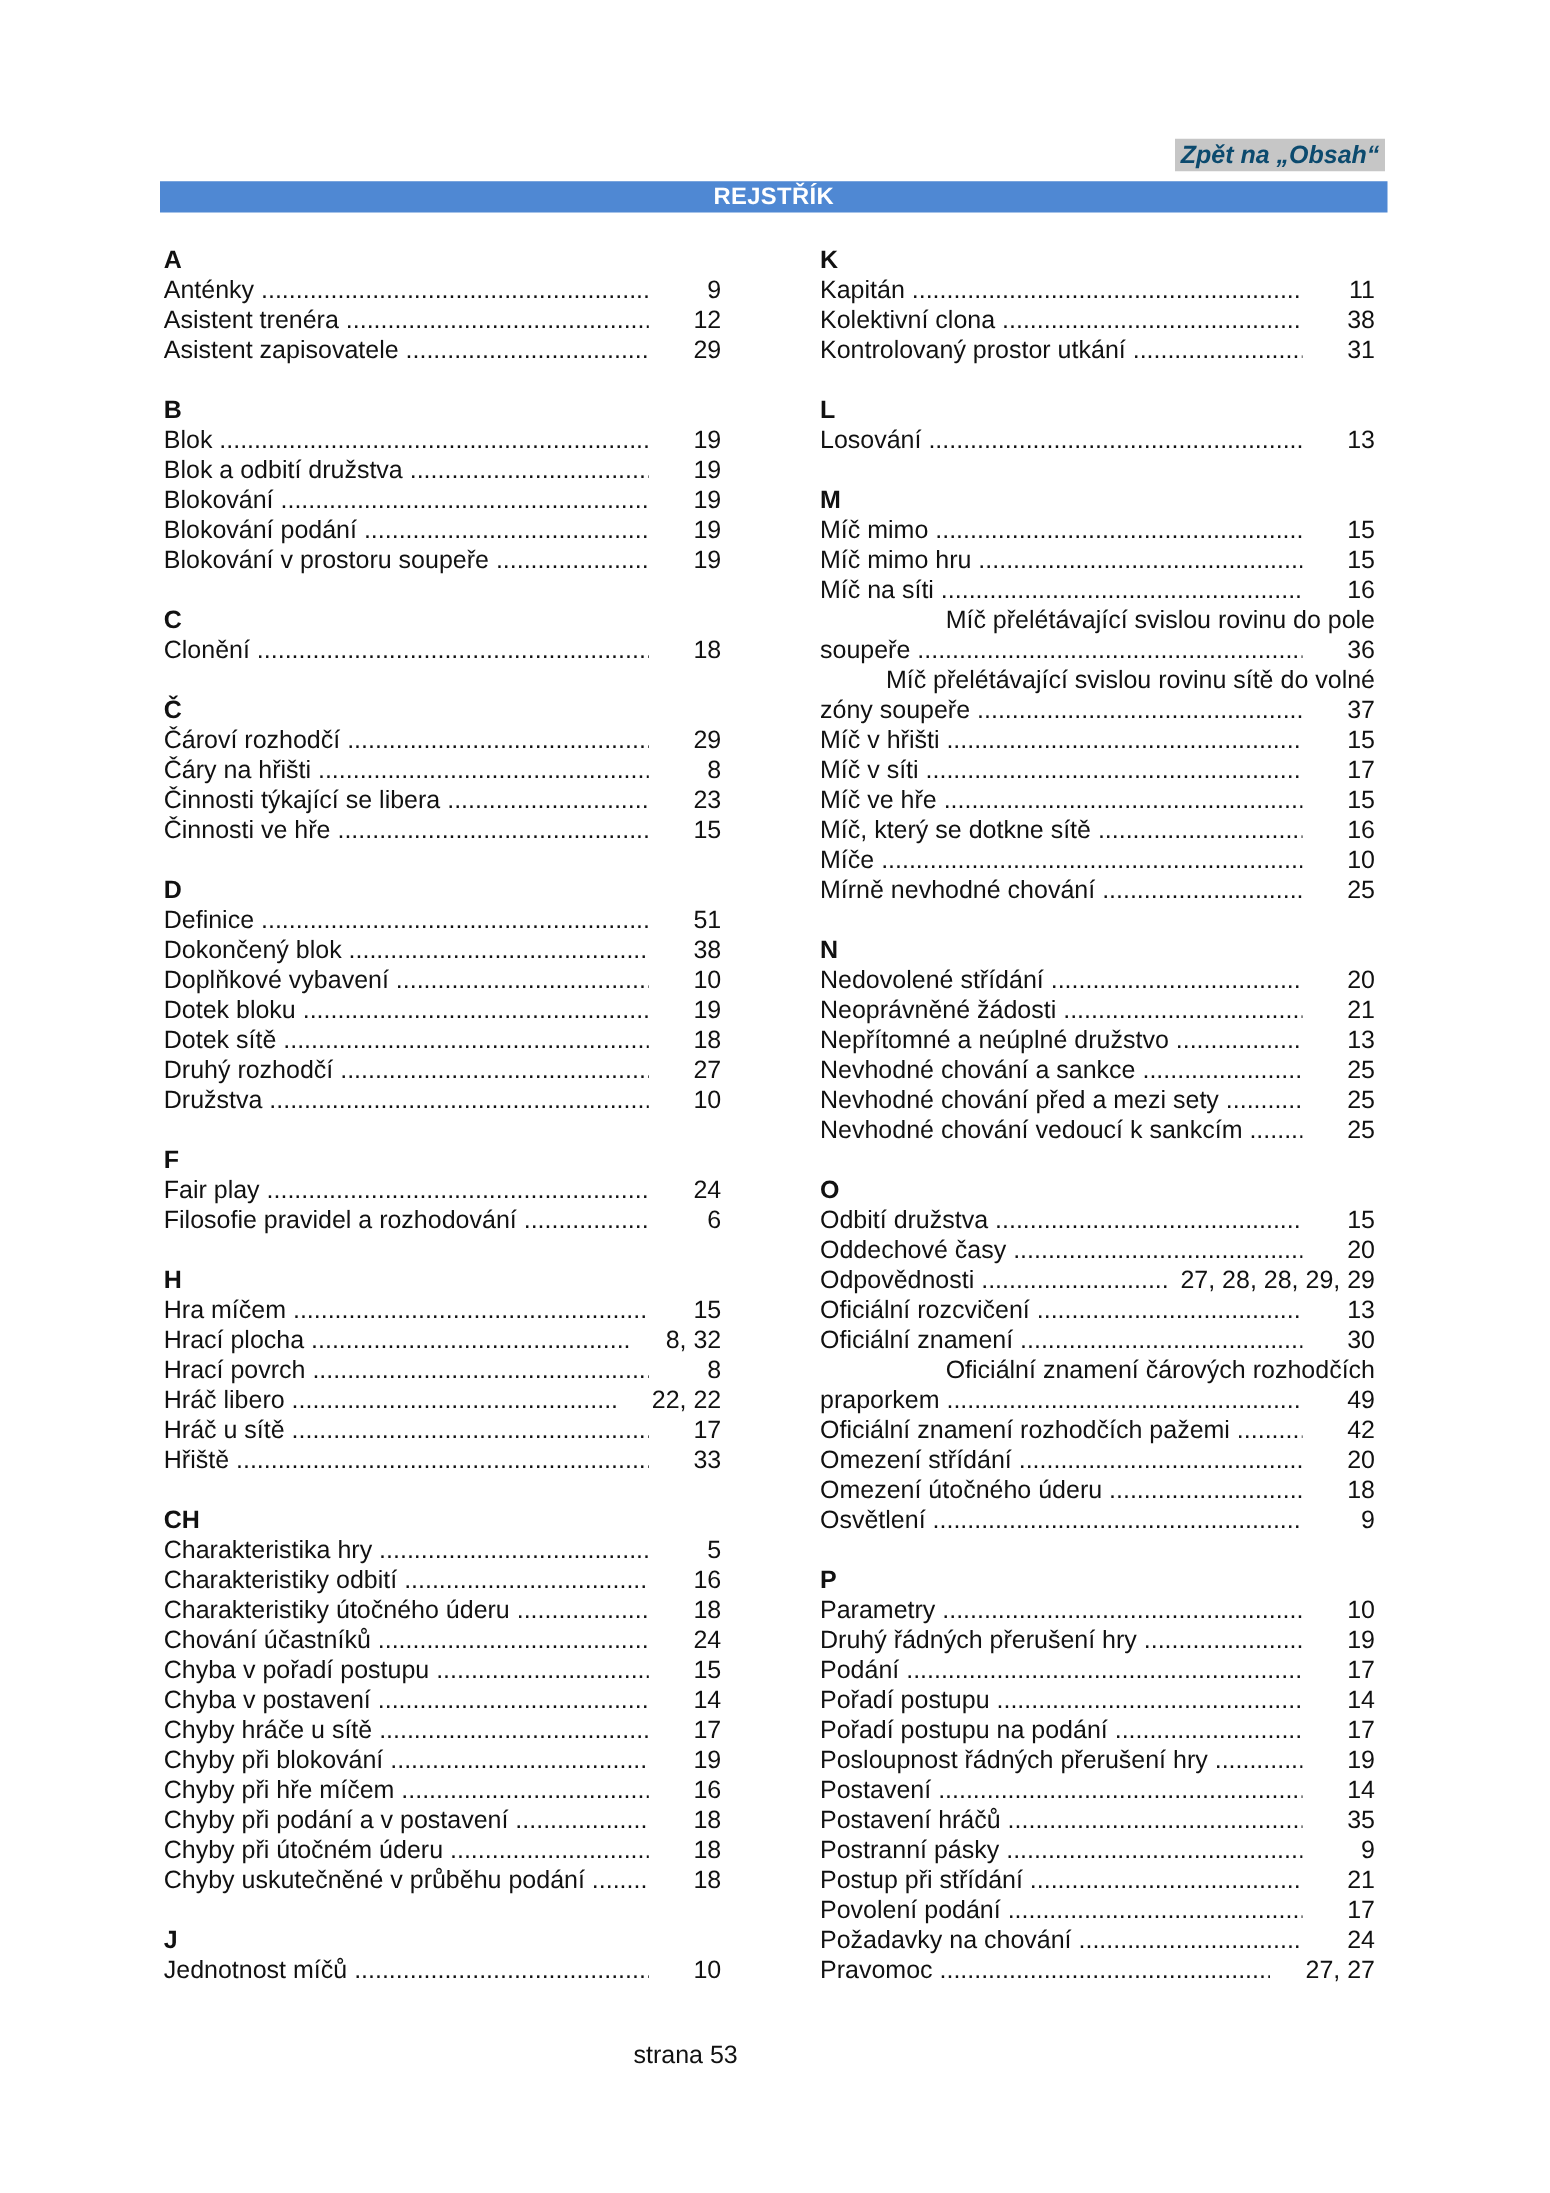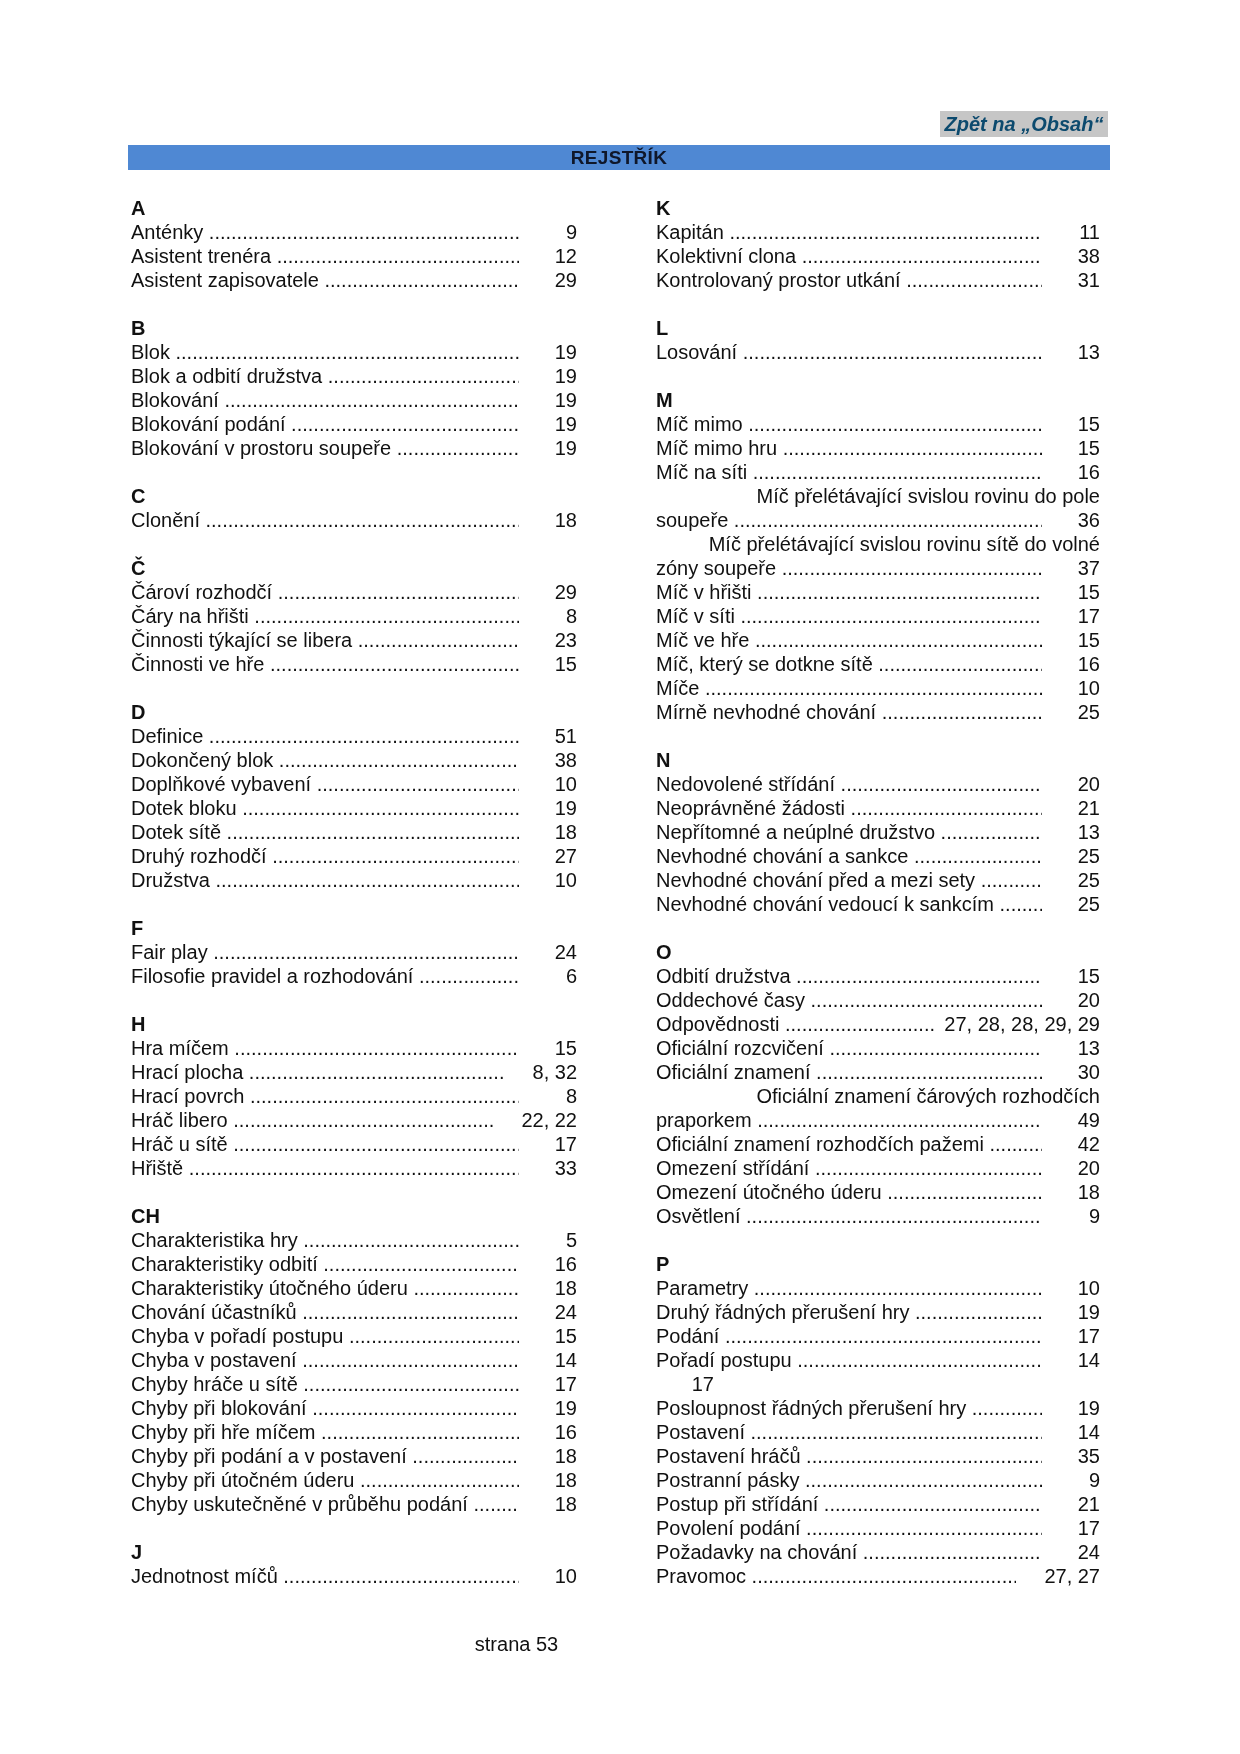--- a/index.html
+++ b/index.html
@@ -4,37 +4,37 @@
 <style>
   html, body { margin: 0; padding: 0; background: #ffffff; }
   body { width: 1240px; height: 1754px; position: relative; overflow: hidden;
          font-family: "Liberation Sans", sans-serif; color: #111; }
   .back-link { position: absolute; left: 940px; top: 111px; height: 26px; width: 168px;
                background: #c6c6c6; color: #0c4a6e; font-weight: bold; font-style: italic;
                font-size: 20px; line-height: 26px; text-align: center; white-space: nowrap;
                text-decoration: none; cursor: pointer; }
   .title-bar { position: absolute; left: 128px; top: 145px; width: 982px; height: 25px;
                background: #4f88d3; text-align: center; }
-  .title-bar span { font-weight: bold; font-size: 19px; line-height: 25px; color: #0f172a; letter-spacing: 0.3px; margin-top: 26px; }
+  .title-bar span { font-weight: bold; font-size: 19px; line-height: 25px; color: #ffffff; letter-spacing: 0.3px; margin-top: 26px; }
   .col { position: absolute; top: 196px; }
   .col.left { left: 131px; width: 446px; }
   .col.right { left: 656px; width: 444px; }
   .section { margin-bottom: 24px; }
   .sec-head { font-weight: bold; font-size: 20px; line-height: 24px; height: 24px; }
   .entry { display: flex; font-size: 20px; line-height: 24px; align-items: flex-end; }
   .entry .term { white-space: nowrap; overflow: hidden; flex: 1 1 auto; position: relative; }
   .entry .term::after { content: " ........................................................................................................................................................................................."; letter-spacing: 0px; }
   .entry .pages { flex: 0 0 auto; text-align: right; padding-left: 28px; min-width: 30px; white-space: nowrap; }
   .col.left .entry .term { max-width: 396px; }
   .col.right .entry .term { max-width: 394px; }
   .entry.wide .pages { padding-left: 10px; text-align: right; }
   .entry.multi { display: block; }
   .entry.multi .line1 { display: block; white-space: nowrap; text-align: right; }
   .entry.multi .line2 { display: flex; }
-  .footer { position: absolute; top: 1632px; left: 0; width: 1033px; text-align: center; font-size: 20px; line-height: 24px; }
+  .footer { position: absolute; top: 1632px; left: 0; width: 1033px; text-align: center; font-size: 20px; line-height: 24px; padding-left: 32px; }
 </style>
 </head>
 <body>
 
 <a class="back-link">Zpět na „Obsah“</a>
 
 <div class="title-bar">
   <span>REJSTŘÍK</span>
 </div>
 
@@ -392,20 +392,21 @@
       </div>
       <div class="entry">
         <span class="term">Podání</span>
         <span class="pages">17</span>
       </div>
       <div class="entry">
         <span class="term">Pořadí postupu</span>
         <span class="pages">14</span>
       </div>
       <div class="entry">
+        <span class="term">Pořadí postupu na podání</span>
         <span class="pages">17</span>
       </div>
       <div class="entry">
         <span class="term">Posloupnost řádných přerušení hry</span>
         <span class="pages">19</span>
       </div>
       <div class="entry">
         <span class="term">Postavení</span>
         <span class="pages">14</span>
       </div>

